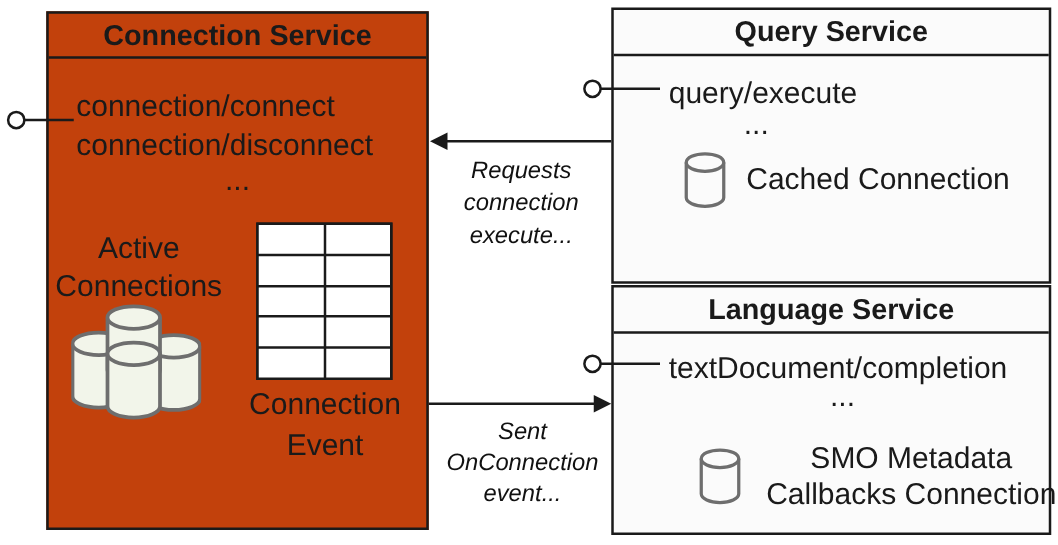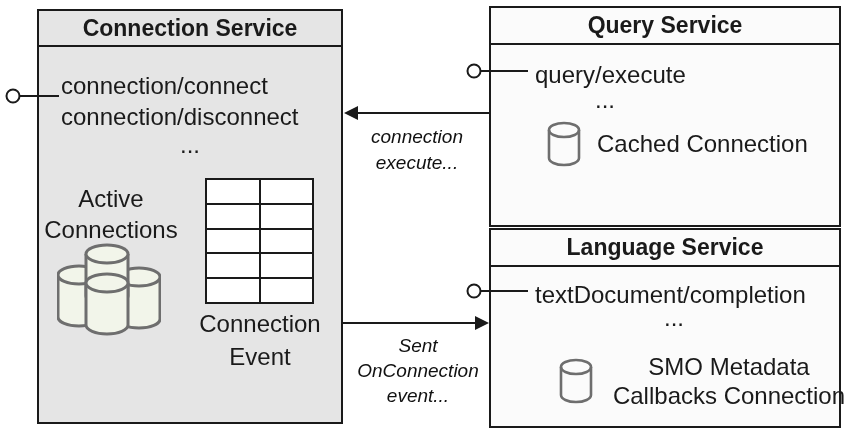--- a/index.html
+++ b/index.html
@@ -1,21 +1,21 @@
 <!DOCTYPE html>
 <html><head>
 <meta charset="utf-8">
 <style>
   html,body{margin:0;padding:0;background:#ffffff;}
   #canvas{position:relative;width:846px;height:436px;background:#ffffff;overflow:hidden;
           font-family:"Liberation Sans", sans-serif;color:#1a1a1a;}
   .box{position:absolute;border:2px solid #1a1a1a;box-sizing:border-box;}
   .box-header{border-bottom:2px solid #1a1a1a;text-align:center;font-weight:bold;
               font-size:23px;display:flex;align-items:center;justify-content:center;}
-  .conn-fill{background:#e5e5e5;}
+  .conn-fill{background:#c2410c;}
   .svc-fill{background:#fbfbfb;}
   .methods{position:absolute;font-size:24px;line-height:31px;white-space:nowrap;}
   .ellipsis-line{font-size:24px;line-height:24px;text-align:center;position:absolute;}
   .label-stack{position:absolute;text-align:center;font-size:24px;}
   .annotation{position:absolute;font-style:italic;font-size:19px;text-align:center;
               line-height:26px;color:#111;}
   .cluster-svg,.overlay-svg,.cyl-svg{display:block;}
   .overlay{position:absolute;left:0;top:0;width:846px;height:436px;pointer-events:none;z-index:5;}
   .callback-table{position:absolute;display:grid;grid-template-columns:1fr 1fr;
                   grid-template-rows:repeat(5,1fr);gap:2px;background:#1a1a1a;
@@ -101,20 +101,21 @@
         </g>
       </svg>
       <div style="margin-left:10px;width:252px;text-align:center;font-size:24px;line-height:29px;">
         <div>SMO Metadata</div>
         <div>Callbacks Connection</div>
       </div>
     </div>
   </div>
 
   <div class="annotation" style="left:347px;top:124px;width:140px;">
+    <div>Requests</div>
     <div>connection</div>
     <div>execute...</div>
   </div>
   <div class="annotation" style="left:348px;top:333px;width:140px;line-height:25px;">
     <div>Sent</div>
     <div>OnConnection</div>
     <div>event...</div>
   </div>
 
   <svg class="overlay" width="846" height="436" viewBox="0 0 846 436">

